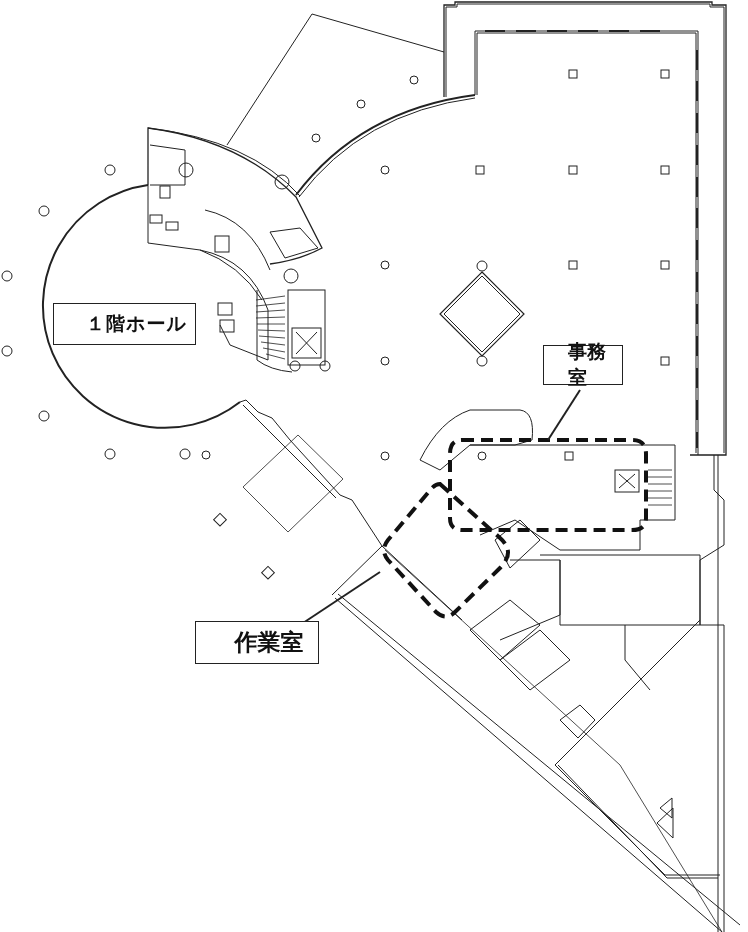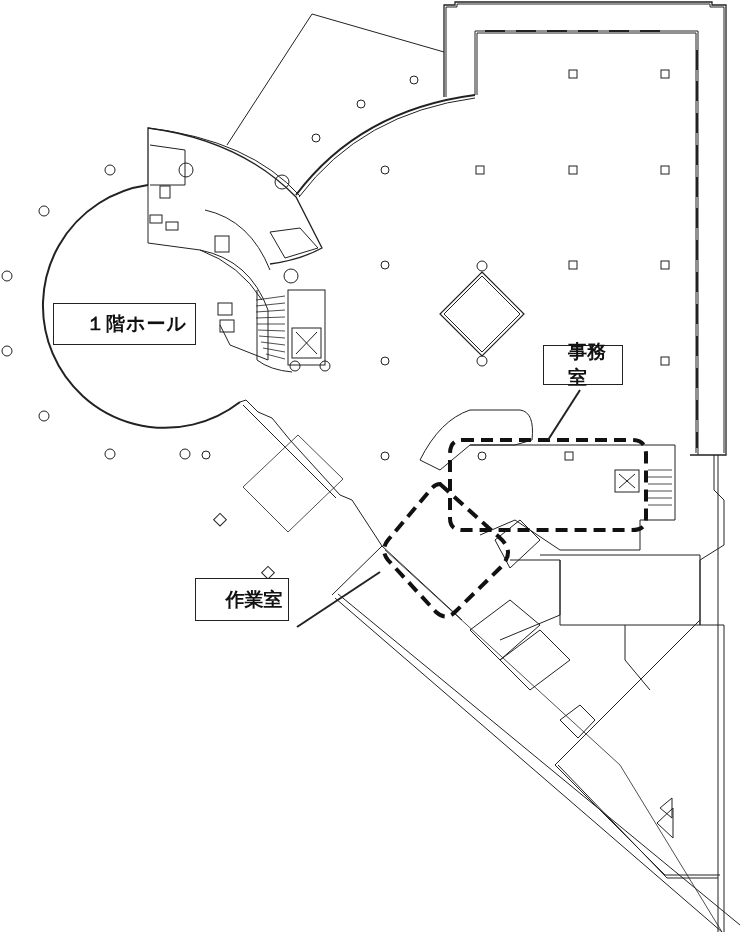--- a/index.html
+++ b/index.html
@@ -7,21 +7,21 @@
   #plan { position:absolute; left:0; top:0; width:748px; height:932px; }
   .label-box {
     position:absolute; background:#ffffff; border:1.5px solid #222;
     display:flex; align-items:center; justify-content:center;
     font-family:"DejaVu Sans", sans-serif; font-weight:bold; color:#111;
     box-sizing:border-box;
     padding-left:24px;
   }
   #label-hall   { left:53px;  top:303px; width:143px; height:42px; font-size:19px; letter-spacing:1px; }
   #label-office { left:543px; top:345px; width:80px;  height:40px; font-size:19px; }
-  #label-work   { left:195px; top:578px; width:94px; height:43px; font-size:19px; }
+  #label-work   { left:195px; top:621px; width:124px; height:43px; font-size:23px; }
 </style>
 </head>
 <body>
 
 <svg id="plan" viewBox="0 0 748 932" xmlns="http://www.w3.org/2000/svg" fill="none" stroke="#222" stroke-width="1">
 
   <g>
     <path d="M444,97 L444,5 L455,5 L455,2 L712,2 L712,5 L726,5 L726,12 L726,455 L690,455" stroke-width="1.3"></path>
     <path d="M446,97 L446,7 L457,7 L457,4 L710,4 L710,7 L724,7 L724,453" stroke-width="1"></path>
     <path d="M475,95 L475,31 L698,31 L698,455"></path>

